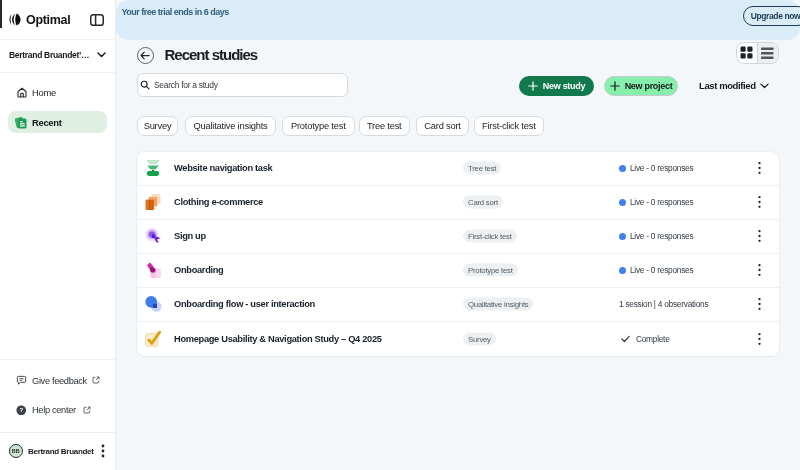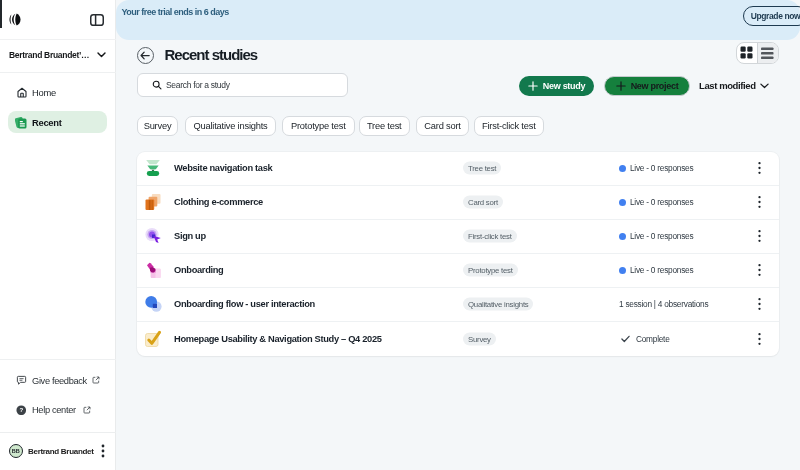--- a/index.html
+++ b/index.html
@@ -25,25 +25,25 @@
   #upgrade { left:611px; top:6px; width:65px; height:20px; border:1.3px solid #1e3a50; border-radius:99px; display:flex; align-items:center; justify-content:center; font-size:8.5px; font-weight:bold; color:#1e3a50; letter-spacing:-0.4px;margin-left:16px; }
 
   
   #backbtn { left:136.5px; top:46.5px; width:17px; height:17px; border:1px solid #596066; border-radius:50%; display:flex; align-items:center; justify-content:center; }
   #pagetitle { left:164.5px; top:44px; height:20px; display:flex; align-items:center; font-size:15px; font-weight:bold; color:#161d24; letter-spacing:-1px; }
   #viewtoggle { left:735.5px; top:41.7px; width:43px; height:22.3px; border:1px solid #d2d6d9; border-radius:8px; overflow:hidden; display:flex; background:#fff; }
   #viewtoggle .half { width:21px; height:100%; display:flex; align-items:center; justify-content:center; }
   #viewtoggle .right { background:#eceef0; border-left:1px solid #cfd3d6; }
 
   
-  #searchbox { left:137px; top:72.5px; width:211px; height:24.5px; background:#fff; border:1px solid #d6dade; border-radius:6px; display:flex; align-items:center; padding-left:14px; }
+  #searchbox { left:137px; top:72.5px; width:211px; height:24.5px; background:#fff; border:1px solid #d6dade; border-radius:6px; display:flex; align-items:center; padding-left:2px; }
   #searchbox span { font-size:8.5px; color:#31373c; margin-left:4px; letter-spacing:-0.3px; }
   .pillbtn { top:75.5px; height:20.5px; border-radius:99px; display:flex; align-items:center; justify-content:center; font-size:9px; font-weight:bold; letter-spacing:-0.3px; }
   #newstudy { left:519px; width:75px; background:#12794d; color:#fff; }
-  #newproject { left:604px; width:86px; background:#15803d; border:1px solid #c6cbcf; color:#16191c; }
+  #newproject { left:604px; width:74px; background:#86efac; border:1px solid #c6cbcf; color:#16191c; }
   #lastmod { left:699px; top:75.5px; height:20.5px; display:flex; align-items:center; font-size:9.5px; font-weight:bold; color:#16191c; letter-spacing:-0.4px; }
 
   
   .fchip { top:116px; height:20px; background:#fff; border:1px solid #d6dade; border-radius:7px; display:flex; align-items:center; justify-content:center; font-size:9.3px; color:#20262c; letter-spacing:-0.2px; }
 
   
   #table { left:137px; top:151.5px; width:642px; height:204px; background:#fff; border-radius:8px; box-shadow:0 0 0 1px rgba(20,30,40,0.03), 0 1px 2px rgba(16,24,32,0.04); }
   .row { position:absolute; left:0; width:642px; height:34px; }
   .row.sep { border-bottom:1px solid #eef1f3; }
   .ricon { position:absolute; left:7.5px; top:50%; transform:translateY(-50%); }
@@ -63,20 +63,21 @@
   <div id="upgrade" class="abs">Upgrade now</div>
 </div>
 
 <div id="sidebar" class="abs">
   <div id="sbheader" class="abs">
     <svg class="abs" style="left:9px; top:12.5px;" width="11.5" height="13" viewBox="0 0 22 24">
       <path d="M4.6 2.4 C2.2 5.1 0.9 8.4 0.9 12 C0.9 15.6 2.2 18.9 4.6 21.6 C3.5 18.6 2.9 15.4 2.9 12 C2.9 8.6 3.5 5.4 4.6 2.4 Z" fill="#0c0e10"></path>
       <path d="M12.2 0.9 C8.3 3.3 5.8 7.4 5.8 12 C5.8 16.6 8.3 20.7 12.2 23.1 C10 19.8 8.9 16.1 8.9 12 C8.9 7.9 10 4.2 12.2 0.9 Z" fill="#0c0e10"></path>
       <path d="M14.8 0.3 C19.2 2.4 22 6.9 22 12 C22 17.1 19.2 21.6 14.8 23.7 C12.9 20.1 12 16.2 12 12 C12 7.8 12.9 3.9 14.8 0.3 Z" fill="#0c0e10"></path>
     </svg>
+    <div id="logotext" class="abs">Optimal</div>
     <svg class="abs" style="left:90px; top:13.5px;" width="14" height="12" viewBox="0 0 14 12">
       <rect x="0.75" y="0.75" width="12.5" height="10.5" rx="2.6" fill="none" stroke="#272c30" stroke-width="1.5"></rect>
       <line x1="5.6" y1="1" x2="5.6" y2="11" stroke="#272c30" stroke-width="1.5"></line>
     </svg>
   </div>
   <div id="wsname" class="abs">Bertrand Bruandet’…</div>
   <svg class="abs" style="left:97px; top:51.5px;" width="9" height="6" viewBox="0 0 9 6">
     <path d="M1 1 L4.5 4.6 L8 1" fill="none" stroke="#16181a" stroke-width="1.4" stroke-linecap="round" stroke-linejoin="round"></path>
   </svg>
 

